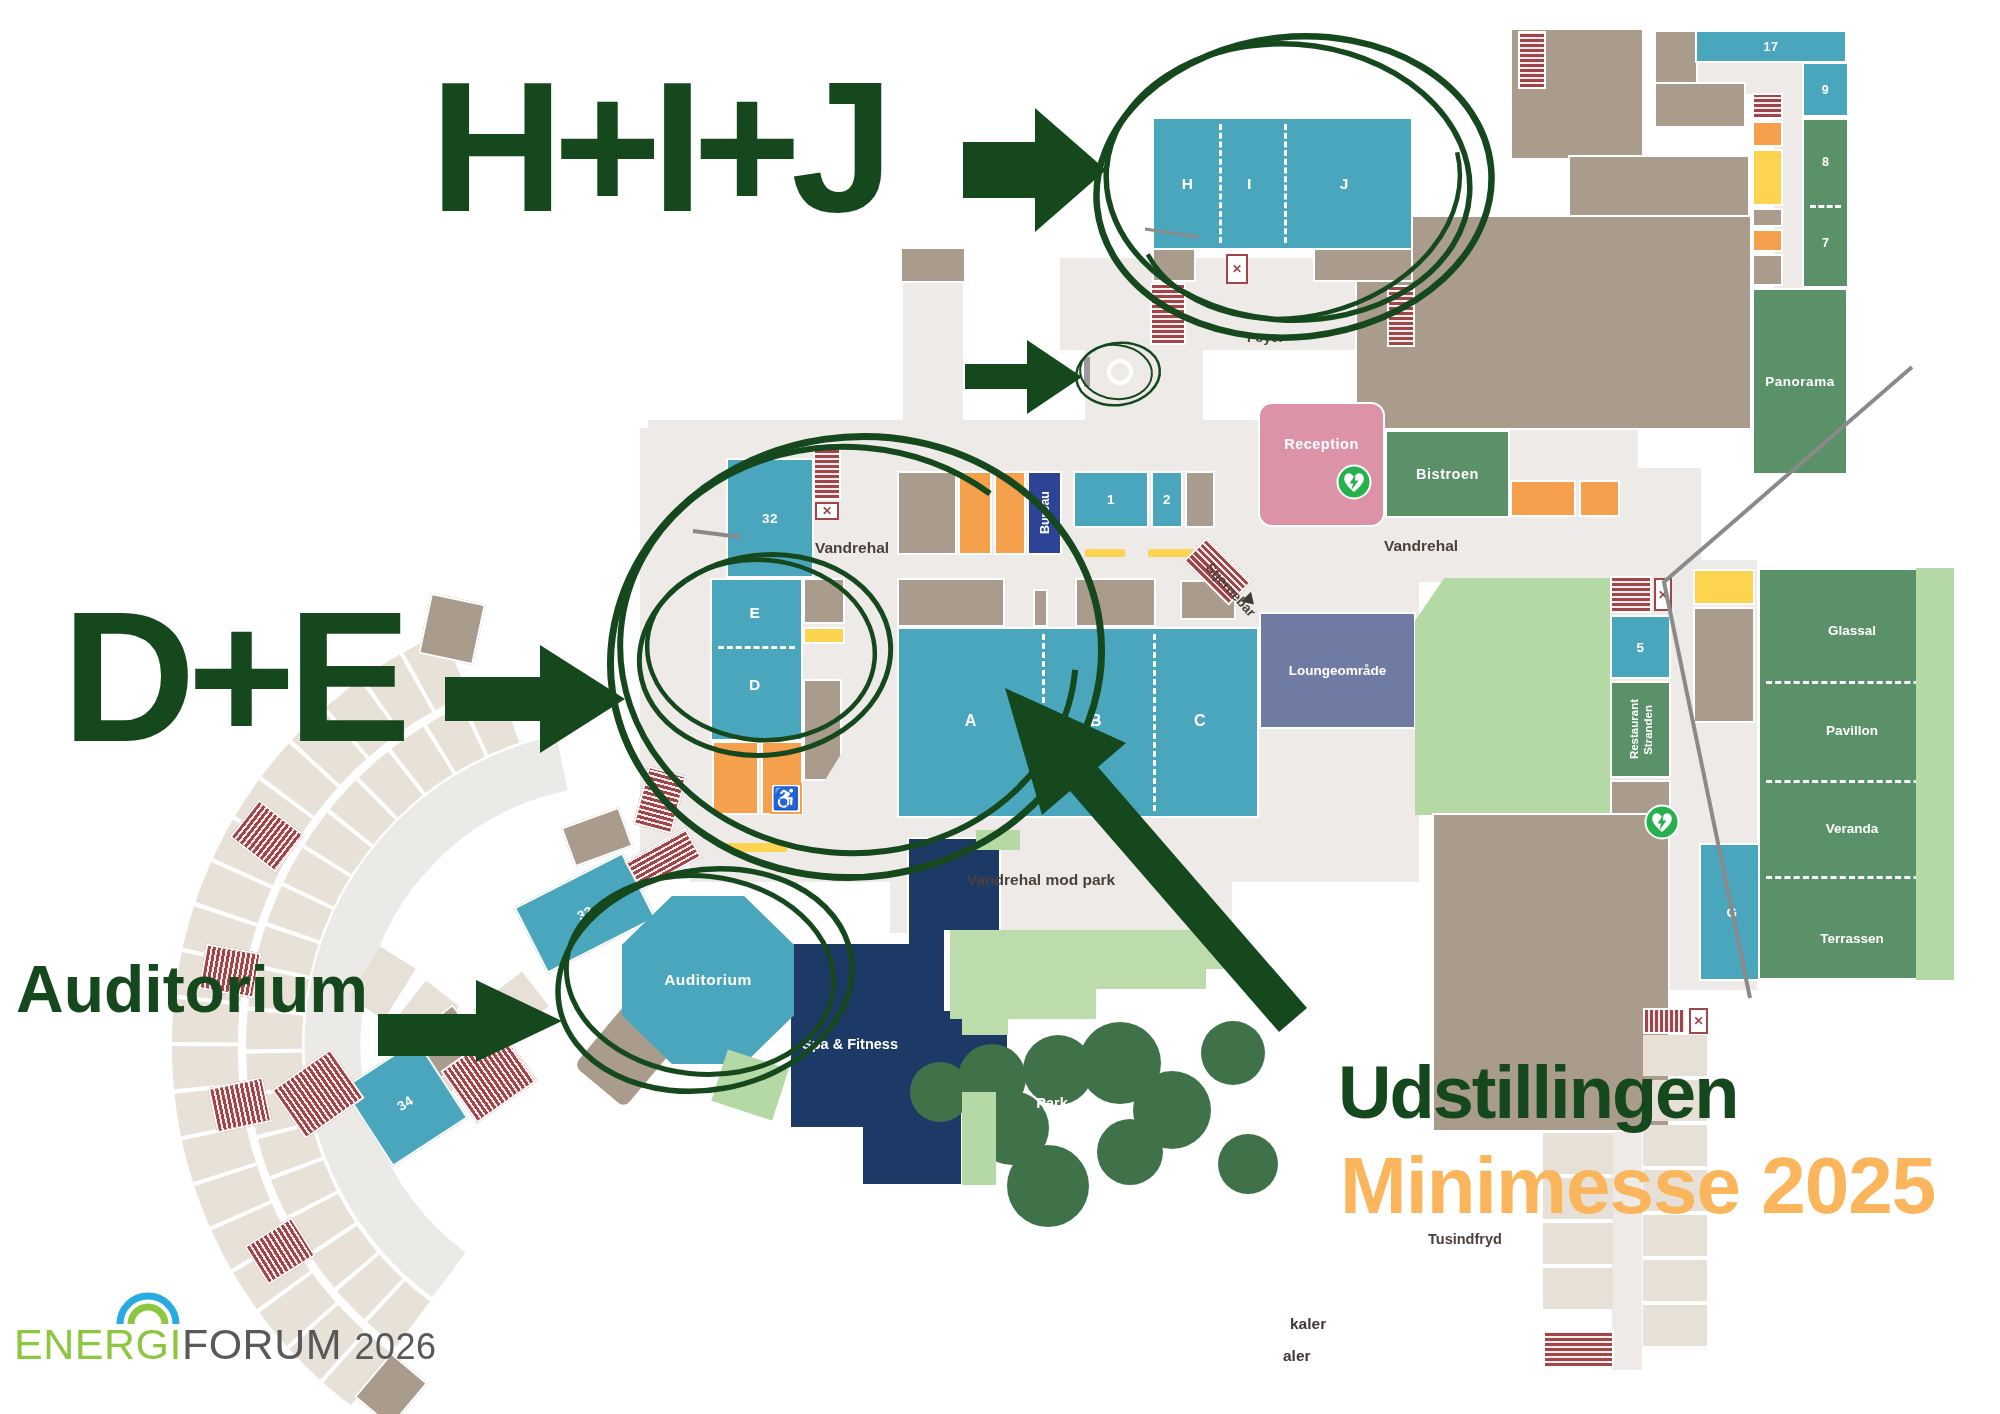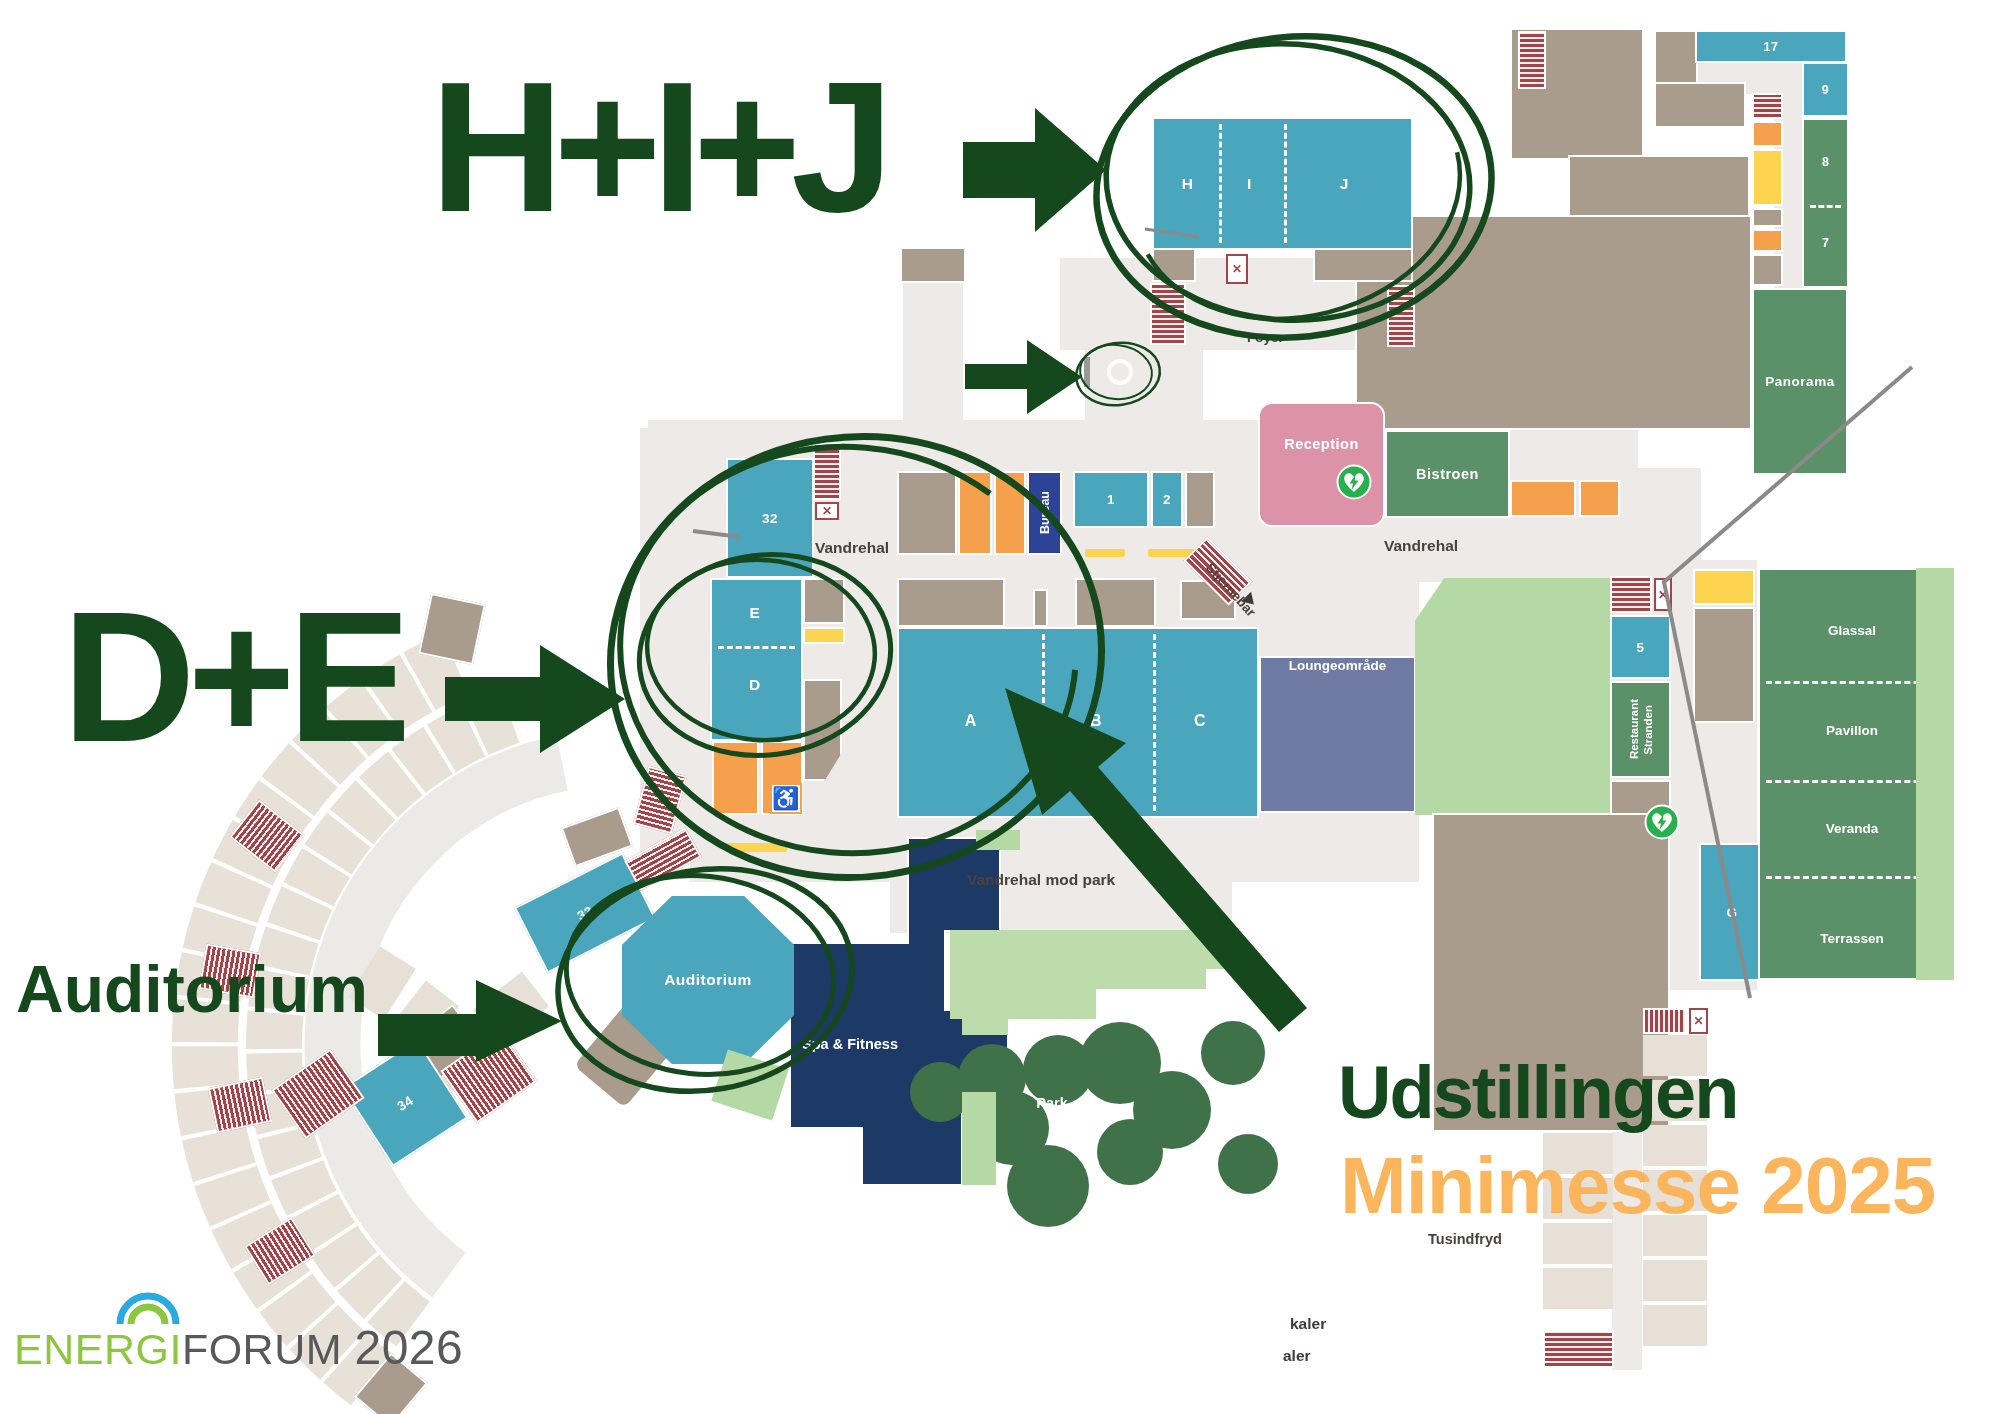--- a/index.html
+++ b/index.html
@@ -164,21 +164,21 @@
     <div class="dv" style="left:254px"></div>
   </div>
   <div class="blk taupe" style="left:897px;top:578px;width:108px;height:49px"></div>
   <div class="blk taupe" style="left:1033px;top:589px;width:15px;height:38px"></div>
   <div class="blk taupe" style="left:1075px;top:578px;width:81px;height:49px"></div>
   <div class="blk taupe" style="left:1180px;top:580px;width:56px;height:40px"></div>
 
   <div class="blk maroon sv" style="left:1186px;top:554px;width:64px;height:34px;transform:rotate(45deg)"></div>
   <div class="lbl fs13" style="left:1214px;top:560px;transform:rotate(48deg);transform-origin:0 0">Stjernebar</div>
 
-  <div class="blk slate" style="left:1259px;top:656px;width:157px;height:157px;display:flex;justify-content:center">
+  <div class="blk slate" style="left:1259px;top:612px;width:157px;height:117px;display:flex;align-items:center;justify-content:center">
     <span class="fs13" style="color:#fff;font-weight:700">Loungeområde</span>
   </div>
   <div class="abs" style="left:1415px;top:578px;width:195px;height:237px;background:#b4d9a5;clip-path:polygon(15% 0,100% 0,100% 100%,0 100%,0 18%)"></div>
 
   <div class="room pink fs14" style="left:1258px;top:402px;width:127px;height:125px;border-radius:14px;align-items:flex-start;padding-top:32px">
       <span>Reception</span>
     </div>
   <div class="abs" style="left:1336px;top:464px;width:36px;height:36px">
     <svg width="36" height="36" viewBox="0 0 36 36">
         <circle cx="18" cy="18" r="16.5" fill="#27b04e" stroke="#fff" stroke-width="2"></circle>
@@ -337,17 +337,17 @@
   <div class="ann" style="left:1338px;top:1056px;font-size:74px;letter-spacing:-2px">Udstillingen</div>
   <div class="ann" style="left:1340px;top:1146px;font-size:80px;color:#fbb55c;letter-spacing:-1px">Minimesse 2025</div>
 
   <div class="abs" style="left:14px;top:1278px;width:420px;height:90px">
     <svg width="120" height="50" style="position:absolute;left:92px;top:0">
       <path d="M14,46 A28,28 0 0 1 70,46" fill="none" stroke="#29abe2" stroke-width="7"></path>
       <path d="M25,46 A17,17 0 0 1 59,46" fill="none" stroke="#8dc63f" stroke-width="7"></path>
     </svg>
     <div class="abs" style="left:0;top:42px;font-size:43px;letter-spacing:.5px;color:#58595b;white-space:nowrap">
       <span style="color:#8dc63f">ENERGI</span><span>FORUM</span>
-      <span style="font-size:48px">2026</span>
+      <span style="font-size:36px">2026</span>
     </div>
   </div>
 
 </div>
 
 </body></html>

